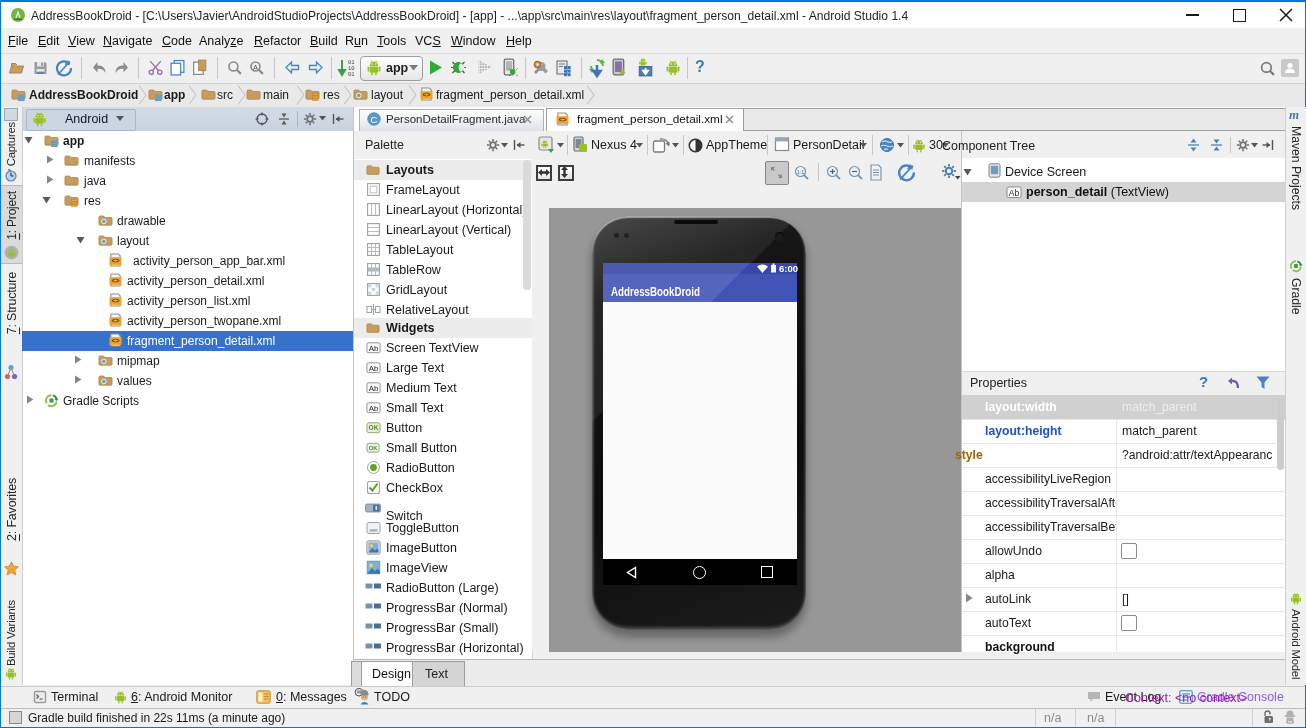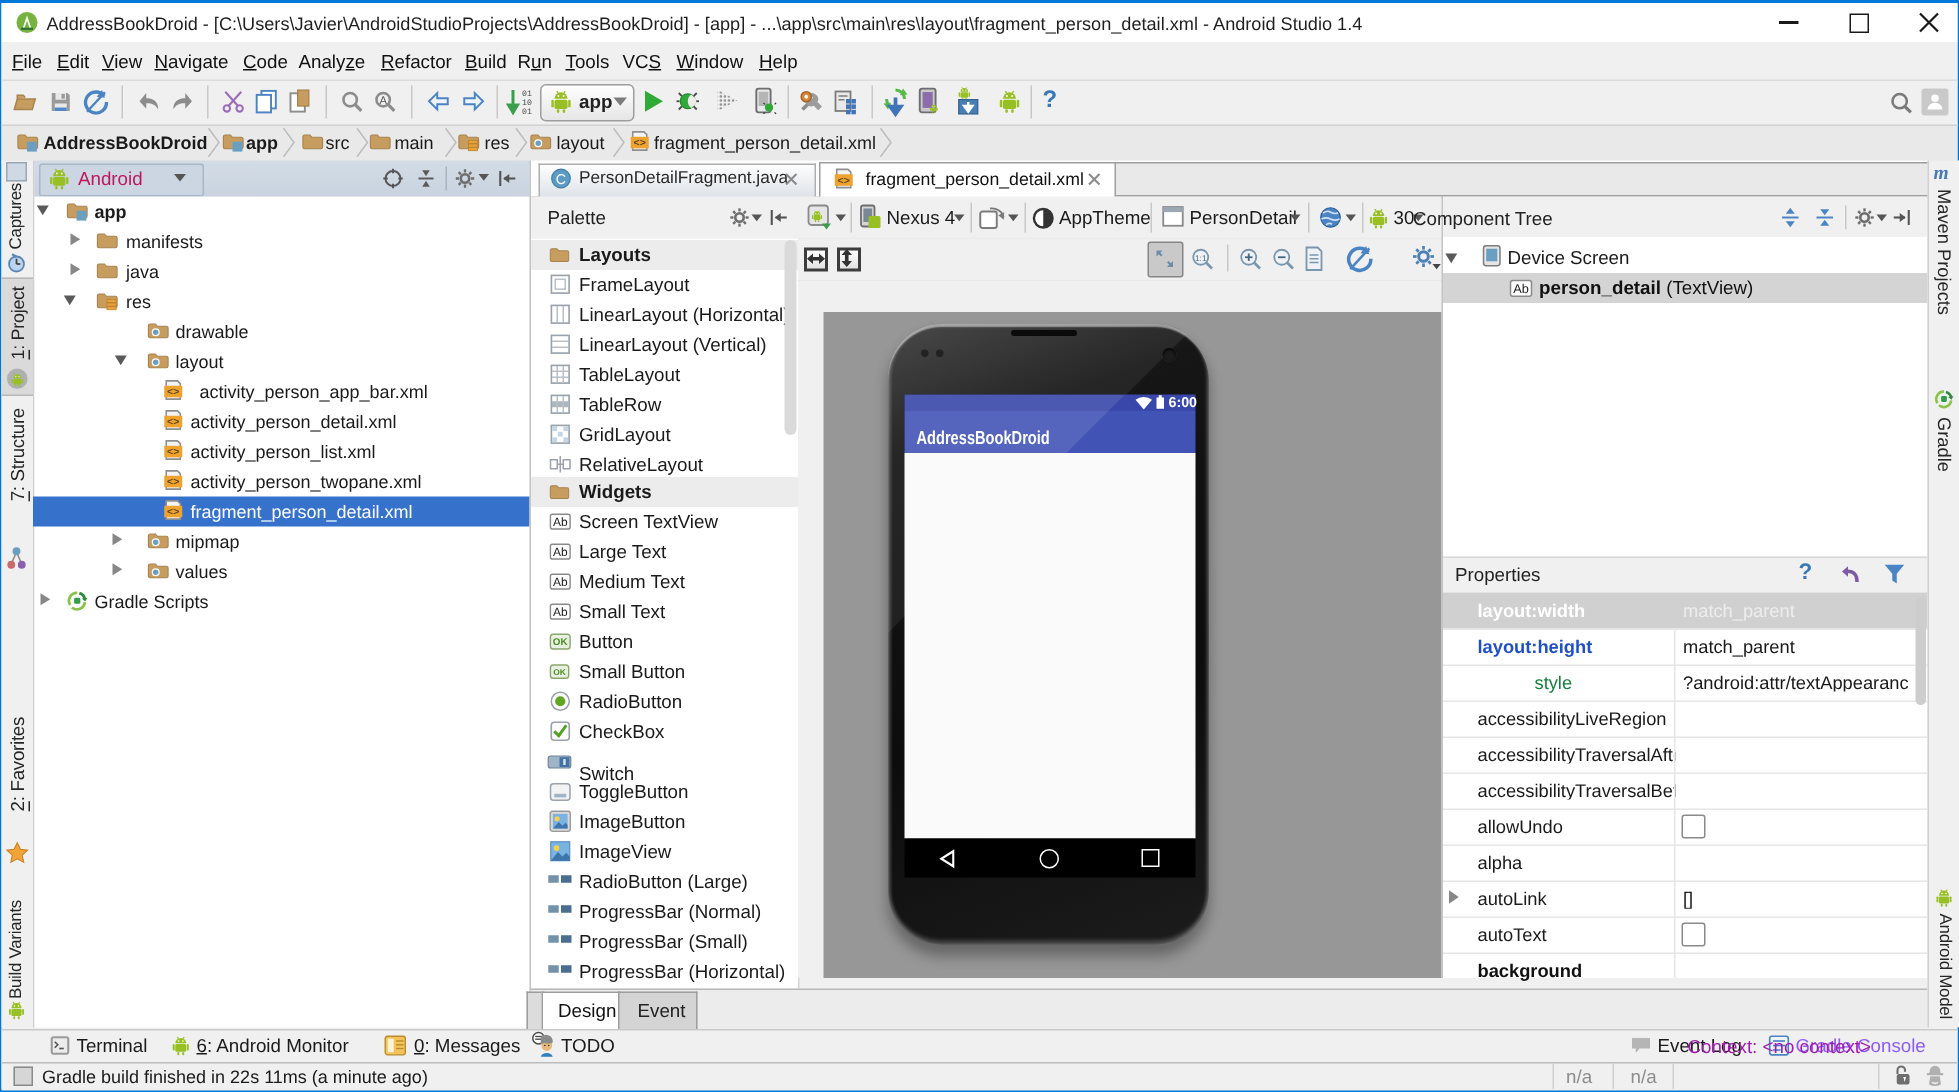--- a/index.html
+++ b/index.html
@@ -362,21 +362,21 @@
 <div class="vtL" style="left:5px;top:600px">Build Variants</div>
 <svg class="a" style="left:4px;top:666px" width="14" height="14">
     <use href="#droid"></use>
   </svg>
 
 <div class="a" style="left:23px;top:107px;width:330px;height:24px;background:linear-gradient(#d3dce6,#c9d3df);border-bottom:1px solid #aab4c0"></div>
 <div class="a" style="left:26px;top:109px;width:108px;height:20px;background:#ccd6e2;border:1px solid #a9b6c6;border-radius:2px"></div>
 <svg class="a" style="left:31px;top:110px" width="17" height="17">
     <use href="#droid"></use>
   </svg>
-<div class="tx" style="left:52px;top:113px;color:#be185d">Android</div>
+<div class="tx" style="left:65px;top:113px;color:#0f172a">Android</div>
 <svg class="a" style="left:116px;top:116px" width="9" height="6">
     <path d="M0 0 L8 0 L4 5 Z" fill="#555"></path>
   </svg>
 <svg class="a" style="left:255px;top:112px" width="14" height="14" viewBox="0 0 14 14">
     <circle cx="7" cy="7" r="5" fill="none" stroke="#555" stroke-width="1.3"></circle>
     <g stroke="#555" stroke-width="1.3">
       <line x1="7" y1="0.5" x2="7" y2="3.5"></line>
       <line x1="7" y1="10.5" x2="7" y2="13.5"></line>
       <line x1="0.5" y1="7" x2="3.5" y2="7"></line>
       <line x1="10.5" y1="7" x2="13.5" y2="7"></line>
@@ -834,21 +834,21 @@
 <div class="a" style="left:693px;top:566px;width:11px;height:11px;border:1.5px solid #fff;border-radius:50%"></div>
 <div class="a" style="left:761px;top:566px;width:10px;height:10px;border:1.5px solid #fff"></div>
 
 <div class="a" style="left:603px;top:263px;width:194px;height:322px;background:rgba(255,255,255,0.10);clip-path:polygon(0 0,147px 0,0 147px)"></div>
 
 <div class="a" style="left:354px;top:659px;width:931px;height:26px;background:#ececec;border-top:1px solid #b8b8b8"></div>
 <div class="a" style="left:351px;top:661px;width:10px;height:24px;background:#dcdcdc;border:1px solid #9e9e9e;border-bottom:none"></div>
 <div class="a" style="left:361px;top:661px;width:51px;height:24px;background:#ffffff;border:1px solid #9e9e9e;border-bottom:none"></div>
 <div class="tx" style="left:372px;top:668px;color:#111">Design</div>
 <div class="a" style="left:412px;top:661px;width:51px;height:24px;background:#d4d4d4;border:1px solid #9e9e9e;border-bottom:none"></div>
-<div class="tx" style="left:425px;top:668px;color:#222">Event</div>
+<div class="tx" style="left:425px;top:668px;color:#222">Text</div>
 </div>
 <div id="right">
 <div class="vl" style="left:961px;top:131px;height:521px;background:#c4c4c4"></div>
 
 <div class="a" style="left:962px;top:131px;width:323px;height:27px;background:#f0f0f0;border-bottom:1px solid #d8d8d8"></div>
 <div class="tx" style="left:942px;top:140px;color:#222">Component Tree</div>
 <svg class="a" style="left:1186px;top:138px" width="15" height="14" viewBox="0 0 15 14">
       <line x1="2" y1="7" x2="13" y2="7" stroke="#4a84c4" stroke-width="1.3"></line>
       <path d="M7.5 0.5 L4.5 4.5 L10.5 4.5 Z M7.5 13.5 L4.5 9.5 L10.5 9.5 Z" fill="#4a84c4"></path>
     </svg>
@@ -899,21 +899,21 @@
 
 <div class="a" style="left:962px;top:395px;width:323px;height:257px;background:#ffffff"></div>
 <div id="props">
 <div class="a" style="left:962px;top:395px;width:323px;height:24px;background:#d0d0d0"></div>
 <div class="tx" style="left:985px;top:401px;font-weight:bold;color:#ffffff">layout:width</div>
 <div class="tx" style="left:1122px;top:401px;color:#ededed">match_parent</div>
 <div class="hl" style="left:962px;top:419px;width:323px;background:#e6e6e6"></div>
 <div class="tx" style="left:985px;top:425px;font-weight:bold;color:#2050c5">layout:height</div>
 <div class="tx" style="left:1122px;top:425px;color:#1a1a1a">match_parent</div>
 <div class="hl" style="left:962px;top:443px;width:323px;background:#e6e6e6"></div>
-<div class="tx" style="left:1023px;top:449px;font-weight:normal;color:#15803d">style</div>
+<div class="tx" style="left:955px;top:449px;font-weight:bold;color:#a16207">style</div>
 <div class="tx" style="left:1122px;top:449px;color:#1a1a1a;width:161px;overflow:hidden">?android:attr/textAppearanc</div>
 <div class="hl" style="left:962px;top:467px;width:323px;background:#e6e6e6"></div>
 <div class="tx" style="left:985px;top:473px;color:#1a1a1a">accessibilityLiveRegion</div>
 <div class="hl" style="left:962px;top:491px;width:323px;background:#e6e6e6"></div>
 <div class="tx" style="left:985px;top:497px;color:#1a1a1a;width:132px;overflow:hidden">accessibilityTraversalAfter</div>
 <div class="hl" style="left:962px;top:515px;width:323px;background:#e6e6e6"></div>
 <div class="tx" style="left:985px;top:521px;color:#1a1a1a;width:132px;overflow:hidden">accessibilityTraversalBefore</div>
 <div class="hl" style="left:962px;top:539px;width:323px;background:#e6e6e6"></div>
 <div class="tx" style="left:985px;top:545px;color:#1a1a1a">allowUndo</div>
 <div class="a" style="left:1121px;top:543px;width:14px;height:14px;background:#fff;border:1px solid #8a8a8a;border-radius:2px"></div>

